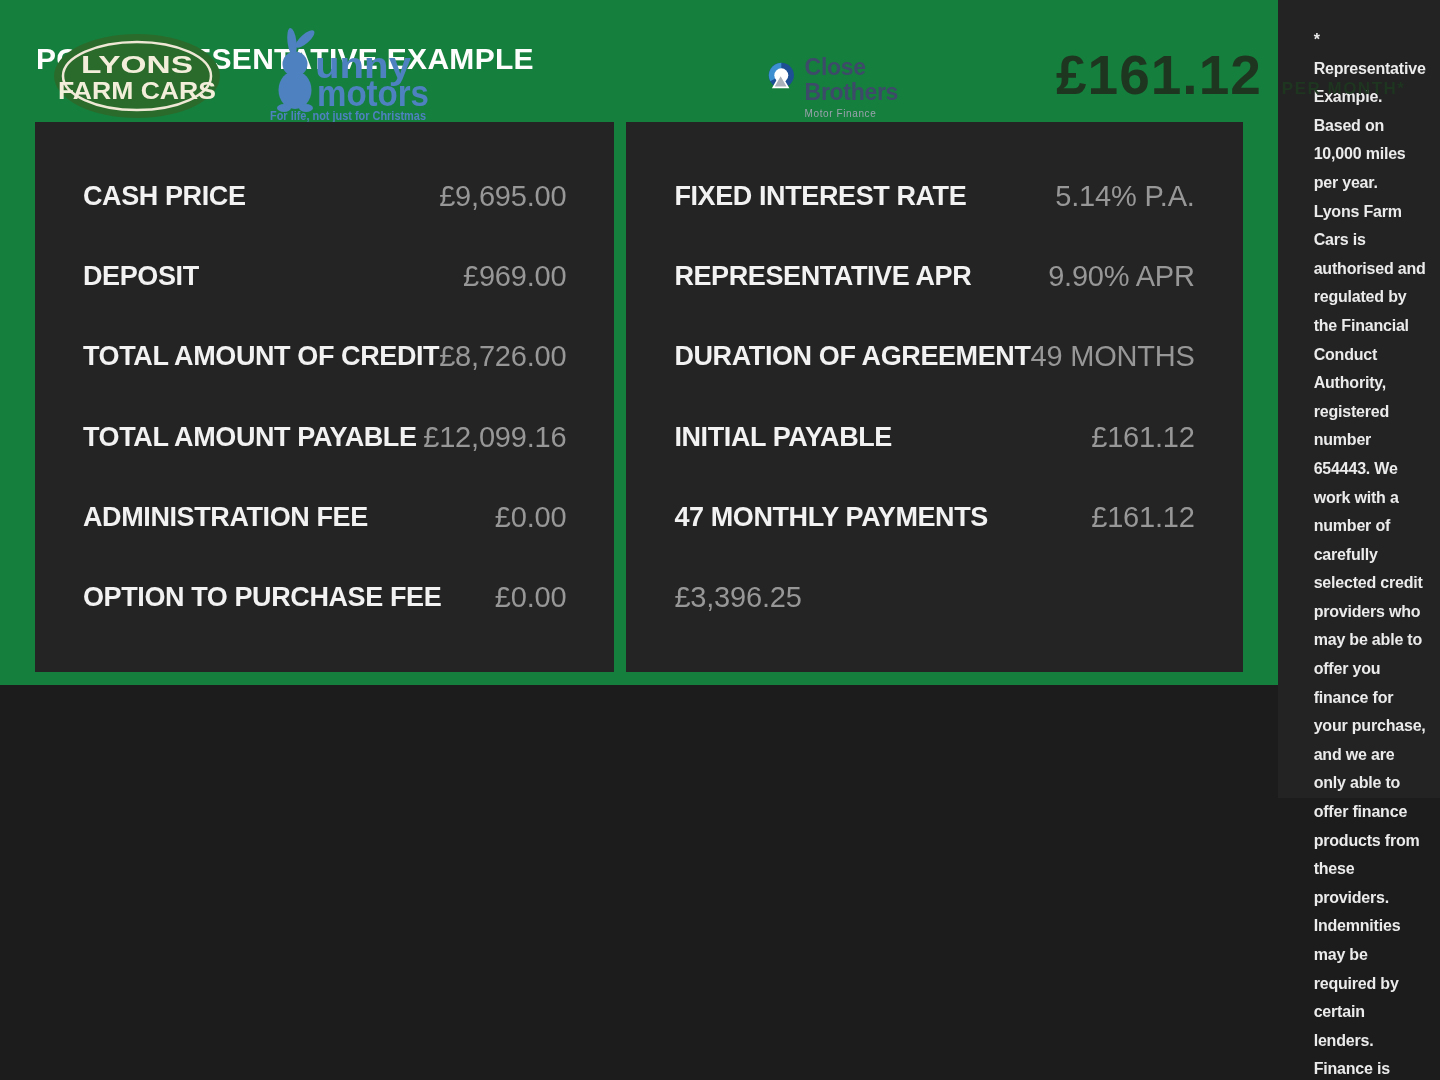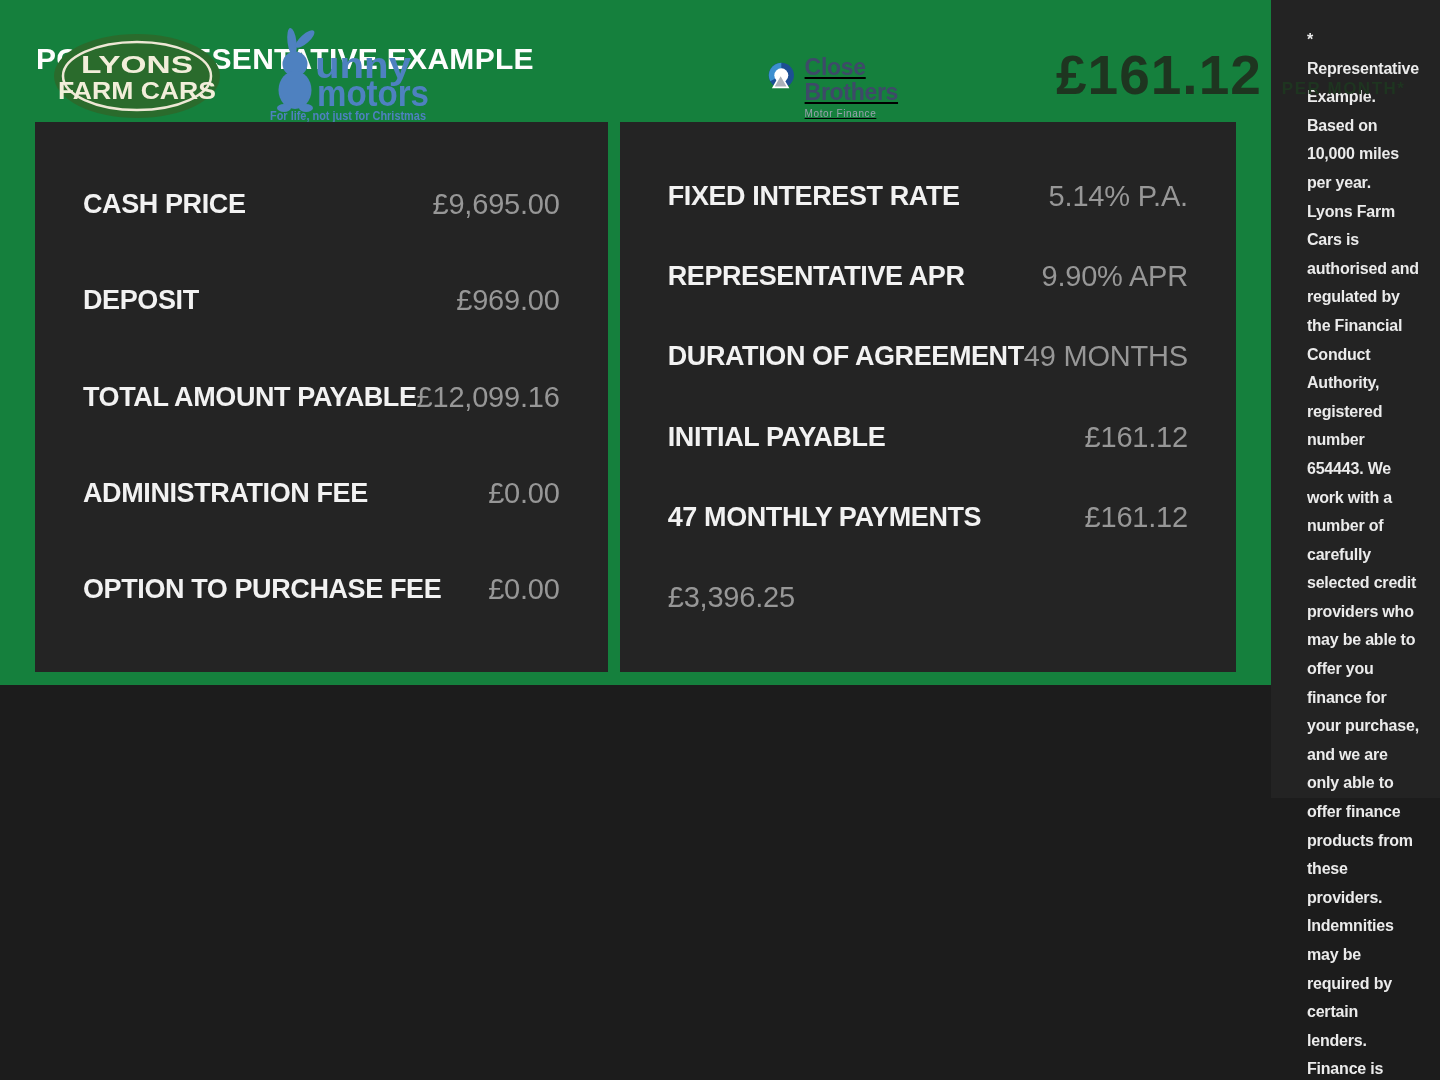--- a/index.html
+++ b/index.html
@@ -28,21 +28,21 @@
   .price-wrap{
     position:absolute;left:1056px;top:40px;display:flex;align-items:baseline;
     color:#1e3520;white-space:nowrap;
   }
   .price-amount{font-size:55px;font-weight:700;letter-spacing:1px;}
   .price-suffix{font-size:17px;font-weight:700;letter-spacing:1.5px;margin-left:20px;margin-top:39px;}
 
   .logo-lyons{position:absolute;left:52px;top:33px;}
   .logo-bunny{position:absolute;left:268px;top:22px;}
   .logo-cb{position:absolute;left:768px;top:55px;display:flex;align-items:flex-start;gap:10px;}
-  .cb-text{display:flex;flex-direction:column;text-decoration:underline;}
+  .cb-text{display:flex;flex-direction:column;}
   .cb-name{font-size:23px;font-weight:700;color:#3e4a69;letter-spacing:-0.3px;line-height:1.1;}
   .cb-sub{font-size:10px;color:#9aa1ad;letter-spacing:.6px;margin-top:2px;}
 
   .hdr-divider{height:7px;background:#060606;flex:0 0 auto;}
 
   
   .main{height:685px;background:#15803d;flex:0 0 auto;}
   .page-title{
     margin:0;padding:42px 0 0 36px;
     font-size:30px;font-weight:700;color:#fdfdfd;letter-spacing:.3px;
@@ -129,20 +129,24 @@
       <div class="panel">
         <div class="frow">
           <span class="frow-label">CASH PRICE</span>
           <span class="frow-value">£9,695.00</span>
         </div>
         <div class="frow">
           <span class="frow-label">DEPOSIT</span>
           <span class="frow-value">£969.00</span>
         </div>
         <div class="frow">
+          <span class="frow-label">TOTAL AMOUNT OF CREDIT</span>
+          <span class="frow-value">£8,726.00</span>
+        </div>
+        <div class="frow">
           <span class="frow-label">TOTAL AMOUNT PAYABLE</span>
           <span class="frow-value">£12,099.16</span>
         </div>
         <div class="frow">
           <span class="frow-label">ADMINISTRATION FEE</span>
           <span class="frow-value">£0.00</span>
         </div>
         <div class="frow">
           <span class="frow-label">OPTION TO PURCHASE FEE</span>
           <span class="frow-value">£0.00</span>

